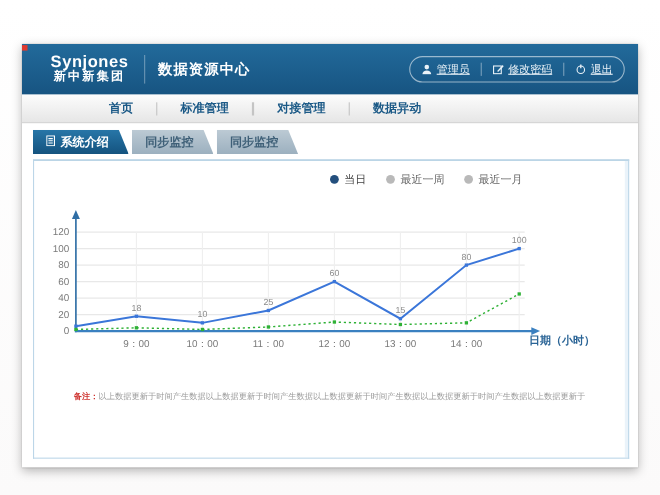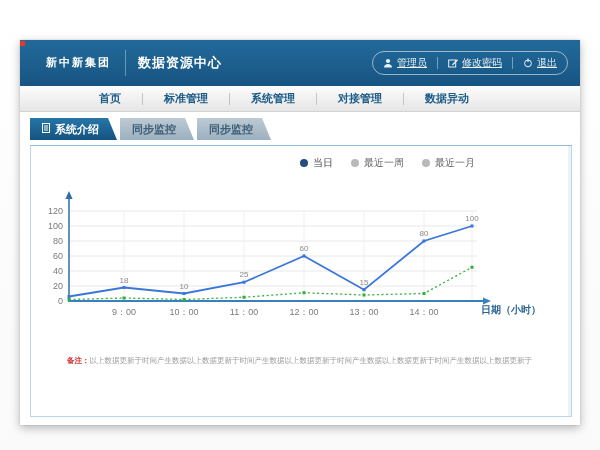--- a/index.html
+++ b/index.html
@@ -74,20 +74,21 @@
   svg text{font-family:"Liberation Sans","DejaVu Sans",sans-serif;}
 </style>
 </head>
 <body>
 
 <div class="window">
   <div class="red-dot"></div>
 
   <div class="app-header">
     <div class="logo">
+      <div class="logo-en">Synjones</div>
       <div class="logo-cn">新中新集团</div>
     </div>
     <div class="hdr-divider"></div>
     <div class="app-title">数据资源中心</div>
 
     <div class="user-pill">
       <div class="user-item">
         <span class="hicon">
           <svg viewBox="0 0 10 10" width="10" height="10">
               <circle cx="5" cy="3" r="2.1" fill="#eaf2f8"></circle>
@@ -117,21 +118,20 @@
         <span>退出</span>
       </div>
     </div>
   </div>
 
   <div class="main-nav" id="main-nav">
       <div class="nav-item">首页</div>
       <div class="nav-divider"></div>
       <div class="nav-item">标准管理</div>
       <div class="nav-divider"></div>
-      <div class="nav-item">系统管理</div>
       <div class="nav-divider"></div>
       <div class="nav-item">对接管理</div>
       <div class="nav-divider"></div>
       <div class="nav-item">数据异动</div>
     </div>
 
   <div class="tabs" id="tab-bar">
       <div class="tab active">
         <span><svg viewBox="0 0 8 10" width="8" height="10">
             <rect x="0.5" y="0.5" width="7" height="9" fill="none" stroke="#fff"></rect>

